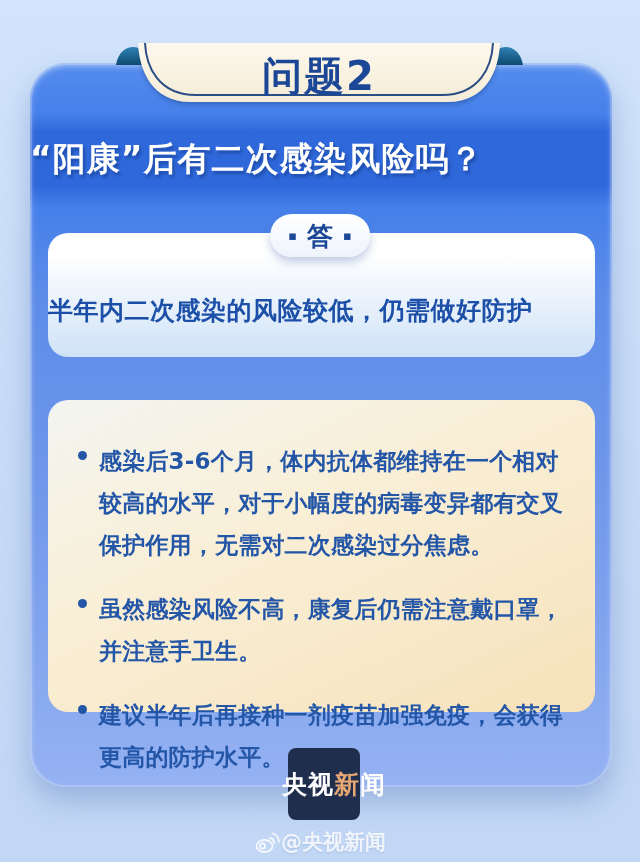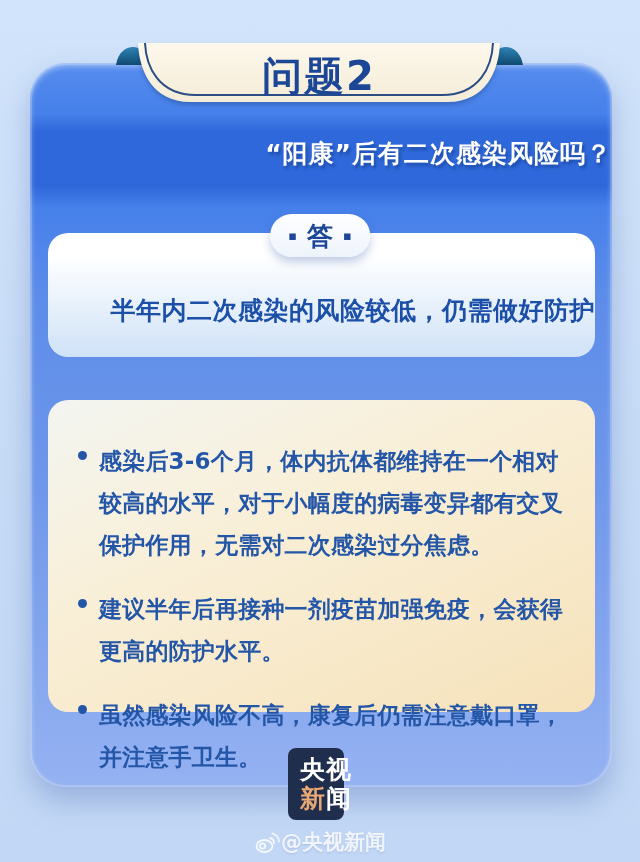--- a/index.html
+++ b/index.html
@@ -25,42 +25,42 @@
   
   .banner { position:absolute; left:108px; top:40px; width:424px; height:72px; }
   .banner .main-shape { filter: drop-shadow(0 3px 2px rgba(20,60,120,.35)); }
   .banner text {
     font-family:"DejaVu Sans","Liberation Sans",sans-serif;
     font-weight:bold; font-size:40px; letter-spacing:2px; fill:#1c4796;
   }
   
   .title {
     position:absolute; left:30px; width:582px; top:137px;
-    text-align:right; color:#fff; font-size:25px; font-weight:800;
+    text-align:left; color:#fff; font-size:33px; font-weight:800;
     letter-spacing:1px;
     text-shadow: 2px 3px 3px rgba(20,60,140,.6);
     white-space:nowrap;
   }
   
   .answer-pill {
     position:absolute; left:50%; transform:translateX(-50%); top:214px;
     height:43px; padding:0 18px; border-radius:23px;
     background:linear-gradient(180deg,#ffffff,#eef4fc);
     box-shadow:0 5px 10px rgba(50,90,170,.30);
     display:flex; align-items:center; gap:10px;
     color:#1c4796; font-weight:800; z-index:3;
   }
   .answer-pill .marker { font-size:13px; line-height:1; }
   .answer-pill .label  { font-size:26px; line-height:1; }
   
   .answer-card {
     position:absolute; left:48px; top:233px; width:547px; height:124px;
     border-radius:20px;
     background:linear-gradient(180deg,#ffffff 18%, #cfe2f7 100%);
-    display:flex; align-items:center; justify-content:flex-end;
+    display:flex; align-items:center; justify-content:flex-start;
     padding-top:30px;
   }
   .answer-text {
     color:#1b4fa8; font-size:25px; font-weight:800; letter-spacing:.5px;
     white-space:nowrap;
   }
   
   .details-card {
     position:absolute; left:48px; top:400px; width:547px; height:312px;
     border-radius:20px;
@@ -72,23 +72,23 @@
   .bullet-dot {
     flex:0 0 9px; width:9px; height:9px; border-radius:50%;
     background:#2456a8; margin:11px 12px 0 2px;
   }
   .bullet-text {
     color:#2456a8; font-size:23px; font-weight:700;
     line-height:42px; letter-spacing:.2px;
   }
   
   .logo {
-    position:absolute; left:288px; top:748px; width:56px; height:72px;
+    position:absolute; left:288px; top:748px; width:72px; height:72px;
     background:#202e4e; border-radius:8px;
-    display:flex; flex-direction:column; align-items:center; justify-content:center;
+    display:flex; flex-direction:row; align-items:center; justify-content:center;
     z-index:4;
     padding-left:20px;
   }
   .logo-row {
     color:#ffffff; font-size:25px; font-weight:800; line-height:29px;
     letter-spacing:1px; white-space:nowrap;
   }
   .logo-row .orange { color:#e8a873; }
   
   .watermark {
@@ -137,25 +137,25 @@
   </div>
 
   <div class="details-card">
     <ul>
       <li>
         <span class="bullet-dot"></span>
         <span class="bullet-text">感染后3-6个月，体内抗体都维持在一个相对较高的水平，对于小幅度的病毒变异都有交叉保护作用，无需对二次感染过分焦虑。</span>
       </li>
       <li>
         <span class="bullet-dot"></span>
-        <span class="bullet-text">建议半年后再接种一剂疫苗加强免疫，会获得更高的防护水平。</span>
+        <span class="bullet-text">虽然感染风险不高，康复后仍需注意戴口罩，并注意手卫生。</span>
       </li>
       <li>
         <span class="bullet-dot"></span>
-        <span class="bullet-text">虽然感染风险不高，康复后仍需注意戴口罩，并注意手卫生。</span>
+        <span class="bullet-text">建议半年后再接种一剂疫苗加强免疫，会获得更高的防护水平。</span>
       </li>
     </ul>
   </div>
 
   <div class="logo">
     <div class="logo-row">央视</div>
     <div class="logo-row"><span class="orange">新</span><span>闻</span></div>
   </div>
 
   <div class="watermark">

